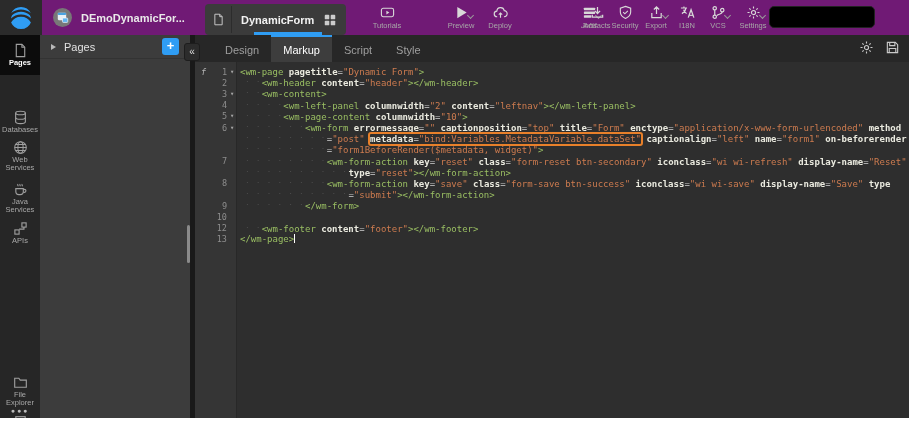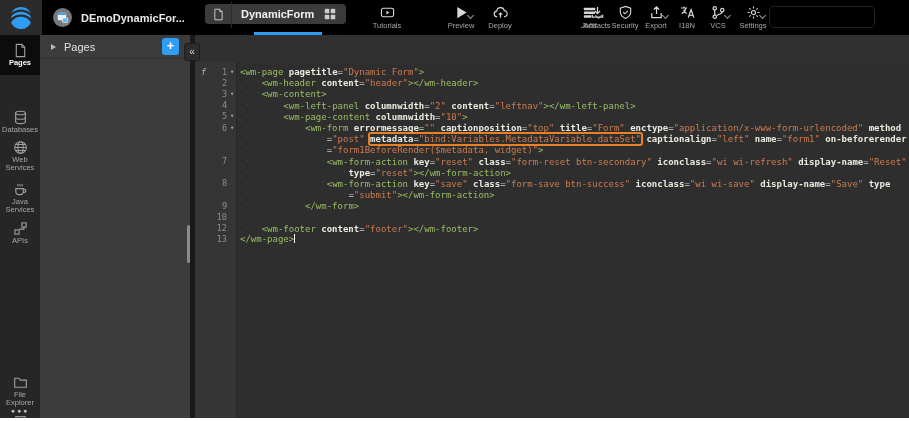--- a/index.html
+++ b/index.html
@@ -1,30 +1,30 @@
 <!DOCTYPE html>
 <html style="--accent: #2f9df4; --hlbox: #e8802a; --tag: #9abf63; --string: #cd7b4f; --attr: #eaeadf;"><head>
 <meta charset="utf-8">
 <style>
   * { margin:0; padding:0; box-sizing:border-box; }
   html,body { background:#1a1a1a; }
   body { font-family:"Liberation Sans", sans-serif; }
   .app { position:relative; width:909px; height:421px; overflow:hidden; background:#303030; }
 
   
-  .topbar { position:absolute; left:0; top:0; width:909px; height:35px; background:#000000; }
+  .topbar { position:absolute; left:0; top:0; width:909px; height:35px; background:#701a75; }
   .logo-box { position:absolute; left:0; top:0; width:42px; height:35px; background:#2b2b2b; display:flex; align-items:center; justify-content:center; }
   .logo-box svg { width:26px; height:26px; }
   .project-chip { position:absolute; left:52px; top:0; height:35px; display:flex; align-items:center; gap:8px; cursor:pointer; }
   .project-avatar svg { width:21px; height:21px; display:block; }
   .project-name { color:#e9e9e9; font-size:11px; font-weight:bold; }
   .chev { display:inline-block; width:6px; height:6px; border-right:1.5px solid #b5b5b5; border-bottom:1.5px solid #b5b5b5; transform:rotate(45deg); }
   .project-chip .chev { margin-left:30px; margin-top:-3px; }
 
-  .page-tab { position:absolute; left:205px; top:4px; width:141px; height:20px; background:#3b3b3b; border-radius:4px; display:flex; align-items:center; }
+  .page-tab { position:absolute; left:205px; top:4px; width:141px; height:31px; background:#3b3b3b; border-radius:4px; display:flex; align-items:center; }
   .page-tab .fseg { width:27px; height:27px; border-right:1px solid #2c2c2c; display:flex; align-items:center; justify-content:center; color:#c9c9c9; }
   .page-tab .fseg svg { width:13px; height:13px; }
   .page-tab .tlabel { flex:1; color:#f2f2f2; font-size:11px; font-weight:bold; padding-left:9px; }
   .page-tab .gicon { width:14px; height:14px; margin-right:9px; color:#cccccc; }
   .page-tab .gicon svg { width:14px; height:14px; }
   .tab-underline { position:absolute; left:254px; top:32px; width:68px; height:3px; background:var(--accent,#2f9df4); }
 
   .action { position:absolute; top:5px; width:44px; height:28px; text-align:center; cursor:pointer; color:#d8d8d8; }
   .action .aicon { width:16px; height:15px; margin:0 auto; position:relative; }
   .action .aicon svg { width:15px; height:15px; }
@@ -265,20 +265,40 @@
       <div class="exp-row">
         <span class="exp-caret"></span>
         <span class="exp-label">Pages</span>
         <span class="exp-add">+</span>
       </div>
     </div>
   <div class="panel-divider"></div>
   <div class="panel-scrollbar"></div>
   <div class="collapse-btn">«</div>
 
+  <div class="tabbar" id="tabbar">
+    <div class="etab">Design</div>
+      <div class="etab active">Markup</div>
+      <div class="etab">Script</div>
+      <div class="etab">Style</div>
+      <div class="tabbar-icons">
+      <span class="tbi">
+        <svg viewBox="0 0 16 16" fill="none" stroke="currentColor" stroke-width="1.2">
+            <circle cx="8" cy="8" r="2.2"></circle>
+            <path d="M8 1.6v2.2M8 12.2v2.2M1.6 8h2.2M12.2 8h2.2M3.5 3.5L5 5M11 11l1.5 1.5M12.5 3.5L11 5M5 11l-1.5 1.5"></path>
+          </svg>
+      </span>
+      <span class="tbi">
+        <svg viewBox="0 0 16 16" fill="none" stroke="currentColor" stroke-width="1.2">
+            <path d="M2.5 2.5h8.5l2.5 2.5v8.5h-11z"></path>
+            <path d="M5 2.5v3.5h5.5V2.5M4.5 13.5V9h7v4.5"></path>
+          </svg>
+      </span>
+    </div>
+  </div>
 
   <div class="editor">
     <div class="gutter-bg"></div>
     <div class="code-lines" id="code-lines">
         <div class="code-row"><span class="gut"><span class="fmark">f</span><span class="ln">1</span><span class="fold">▾</span></span><span class="code"><span class="tk-tag">&lt;wm-page</span><span class="tk-plain"> </span><span class="tk-attr">pagetitle</span><span class="tk-eq">=</span><span class="tk-str">"Dynamic Form"</span><span class="tk-tag">&gt;</span></span></div>
         <div class="code-row"><span class="gut"><span class="ln">2</span><span class="fold"></span></span><span class="code"><span class="ind" style="width: 21.68px;"></span><span class="tk-tag">&lt;wm-header</span><span class="tk-plain"> </span><span class="tk-attr">content</span><span class="tk-eq">=</span><span class="tk-str">"header"</span><span class="tk-tag">&gt;&lt;/wm-header&gt;</span></span></div>
         <div class="code-row"><span class="gut"><span class="ln">3</span><span class="fold">▾</span></span><span class="code"><span class="ind" style="width: 21.68px;"></span><span class="tk-tag">&lt;wm-content&gt;</span></span></div>
         <div class="code-row"><span class="gut"><span class="ln">4</span><span class="fold"></span></span><span class="code"><span class="ind" style="width: 43.36px;"></span><span class="tk-tag">&lt;wm-left-panel</span><span class="tk-plain"> </span><span class="tk-attr">columnwidth</span><span class="tk-eq">=</span><span class="tk-str">"2"</span><span class="tk-plain"> </span><span class="tk-attr">content</span><span class="tk-eq">=</span><span class="tk-str">"leftnav"</span><span class="tk-tag">&gt;&lt;/wm-left-panel&gt;</span></span></div>
         <div class="code-row"><span class="gut"><span class="ln">5</span><span class="fold">▾</span></span><span class="code"><span class="ind" style="width: 43.36px;"></span><span class="tk-tag">&lt;wm-page-content</span><span class="tk-plain"> </span><span class="tk-attr">columnwidth</span><span class="tk-eq">=</span><span class="tk-str">"10"</span><span class="tk-tag">&gt;</span></span></div>
         <div class="code-row"><span class="gut"><span class="ln">6</span><span class="fold">▾</span></span><span class="code"><span class="ind" style="width: 65.04px;"></span><span class="tk-tag">&lt;wm-form</span><span class="tk-plain"> </span><span class="tk-attr">errormessage</span><span class="tk-eq">=</span><span class="tk-str">""</span><span class="tk-plain"> </span><span class="tk-attr">captionposition</span><span class="tk-eq">=</span><span class="tk-str">"top"</span><span class="tk-plain"> </span><span class="tk-attr">title</span><span class="tk-eq">=</span><span class="tk-str">"Form"</span><span class="tk-plain"> </span><span class="tk-attr">enctype</span><span class="tk-eq">=</span><span class="tk-str">"application/x-www-form-urlencoded"</span><span class="tk-plain"> </span><span class="tk-attr">method</span></span></div>

